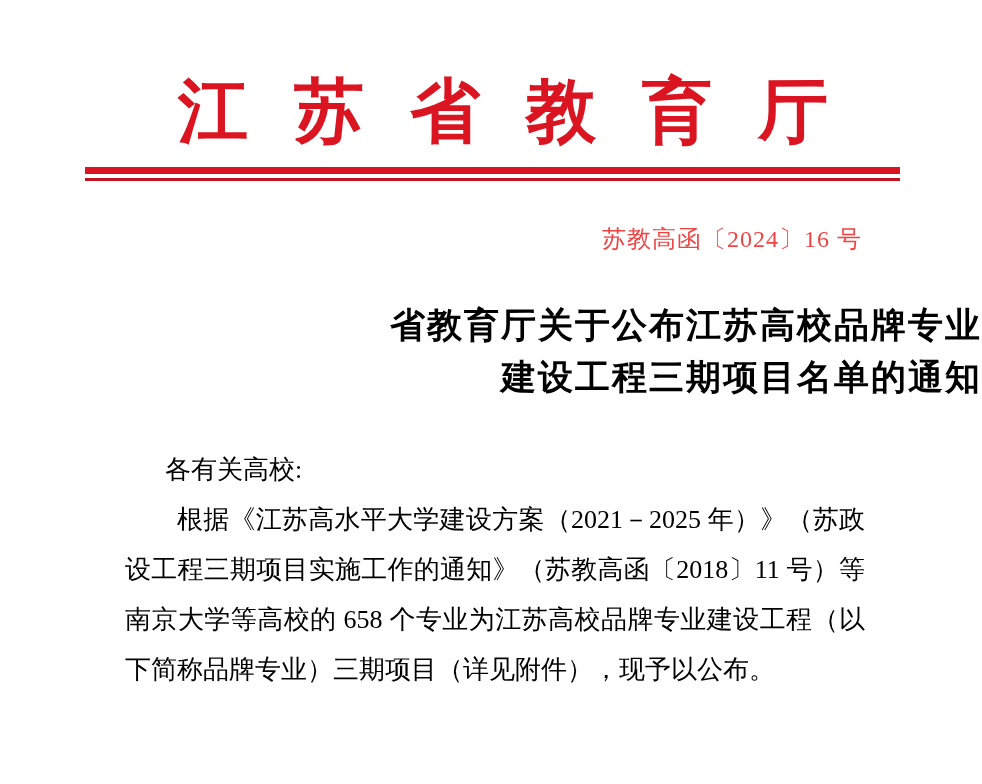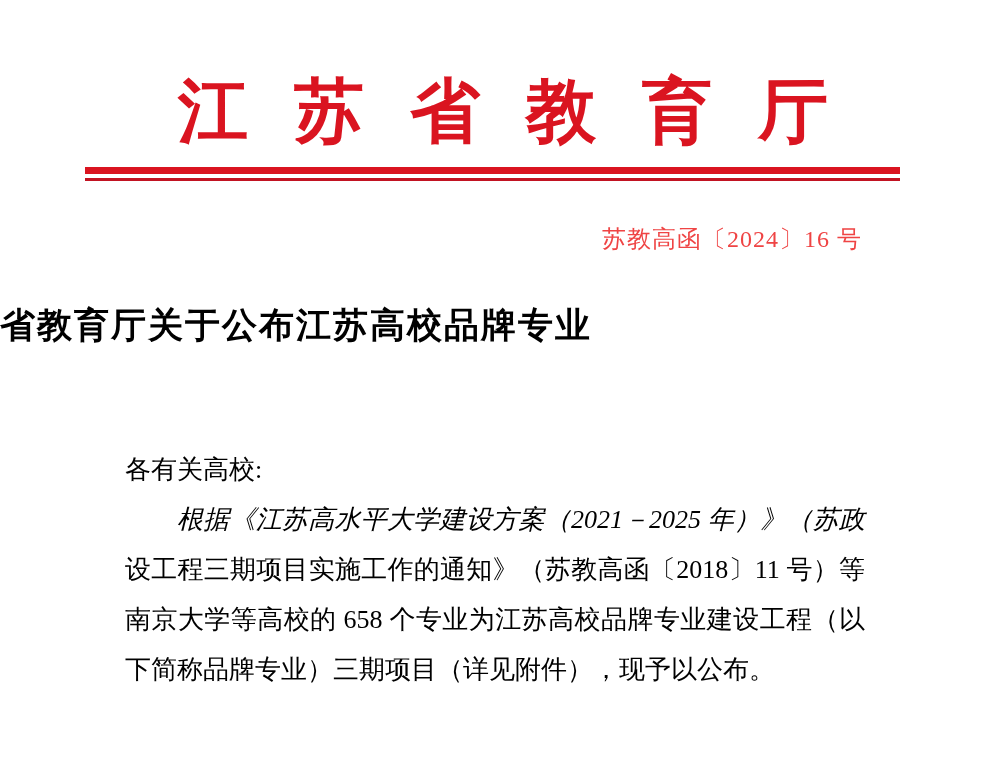--- a/index.html
+++ b/index.html
@@ -58,67 +58,68 @@
     color: #ef4444;
     letter-spacing: 1px;
     white-space: nowrap;
   }
   
   .title {
     position: absolute;
     top: 300px;
     left: 0;
     width: 100%;
-    text-align: left;
+    text-align: right;
     color: #000000;
     font-size: 35px;
     font-weight: bold;
     line-height: 52px;
     letter-spacing: 2px;
   }
   
   .body-text {
     position: absolute;
     top: 445px;
     left: 125px;
     width: 740px;
     color: #000000;
     font-size: 26px;
     line-height: 50px;
   }
   .salutation {
     text-align: left;
+    margin-left: 40px;
   }
   .body-line {
     text-align: justify;
     text-align-last: justify;
   }
   .body-line.first {
     text-indent: 2em;
-    font-style: italic;
   }
   .body-line.last {
     text-align: left;
     text-align-last: left;
   }
 </style>
 </head>
 <body>
 
 <div class="page">
 
   <div class="agency">江苏省教育厅</div>
 
   <div class="rule-thick"></div>
   <div class="rule-thin"></div>
 
   <div class="doc-number">苏教高函〔2024〕16 号</div>
 
   <div class="title">
     <div>省教育厅关于公布江苏高校品牌专业</div>
+    <div>建设工程三期项目名单的通知</div>
   </div>
 
   <div class="body-text">
     <div class="salutation">各有关高校:</div>
     <div class="body-line first">根据《江苏高水平大学建设方案（2021－2025 年）》（苏政</div>
     <div class="body-line">设工程三期项目实施工作的通知》（苏教高函〔2018〕11 号）等</div>
     <div class="body-line">南京大学等高校的 658 个专业为江苏高校品牌专业建设工程（以</div>
     <div class="body-line last">下简称品牌专业）三期项目（详见附件），现予以公布。</div>
   </div>
 

